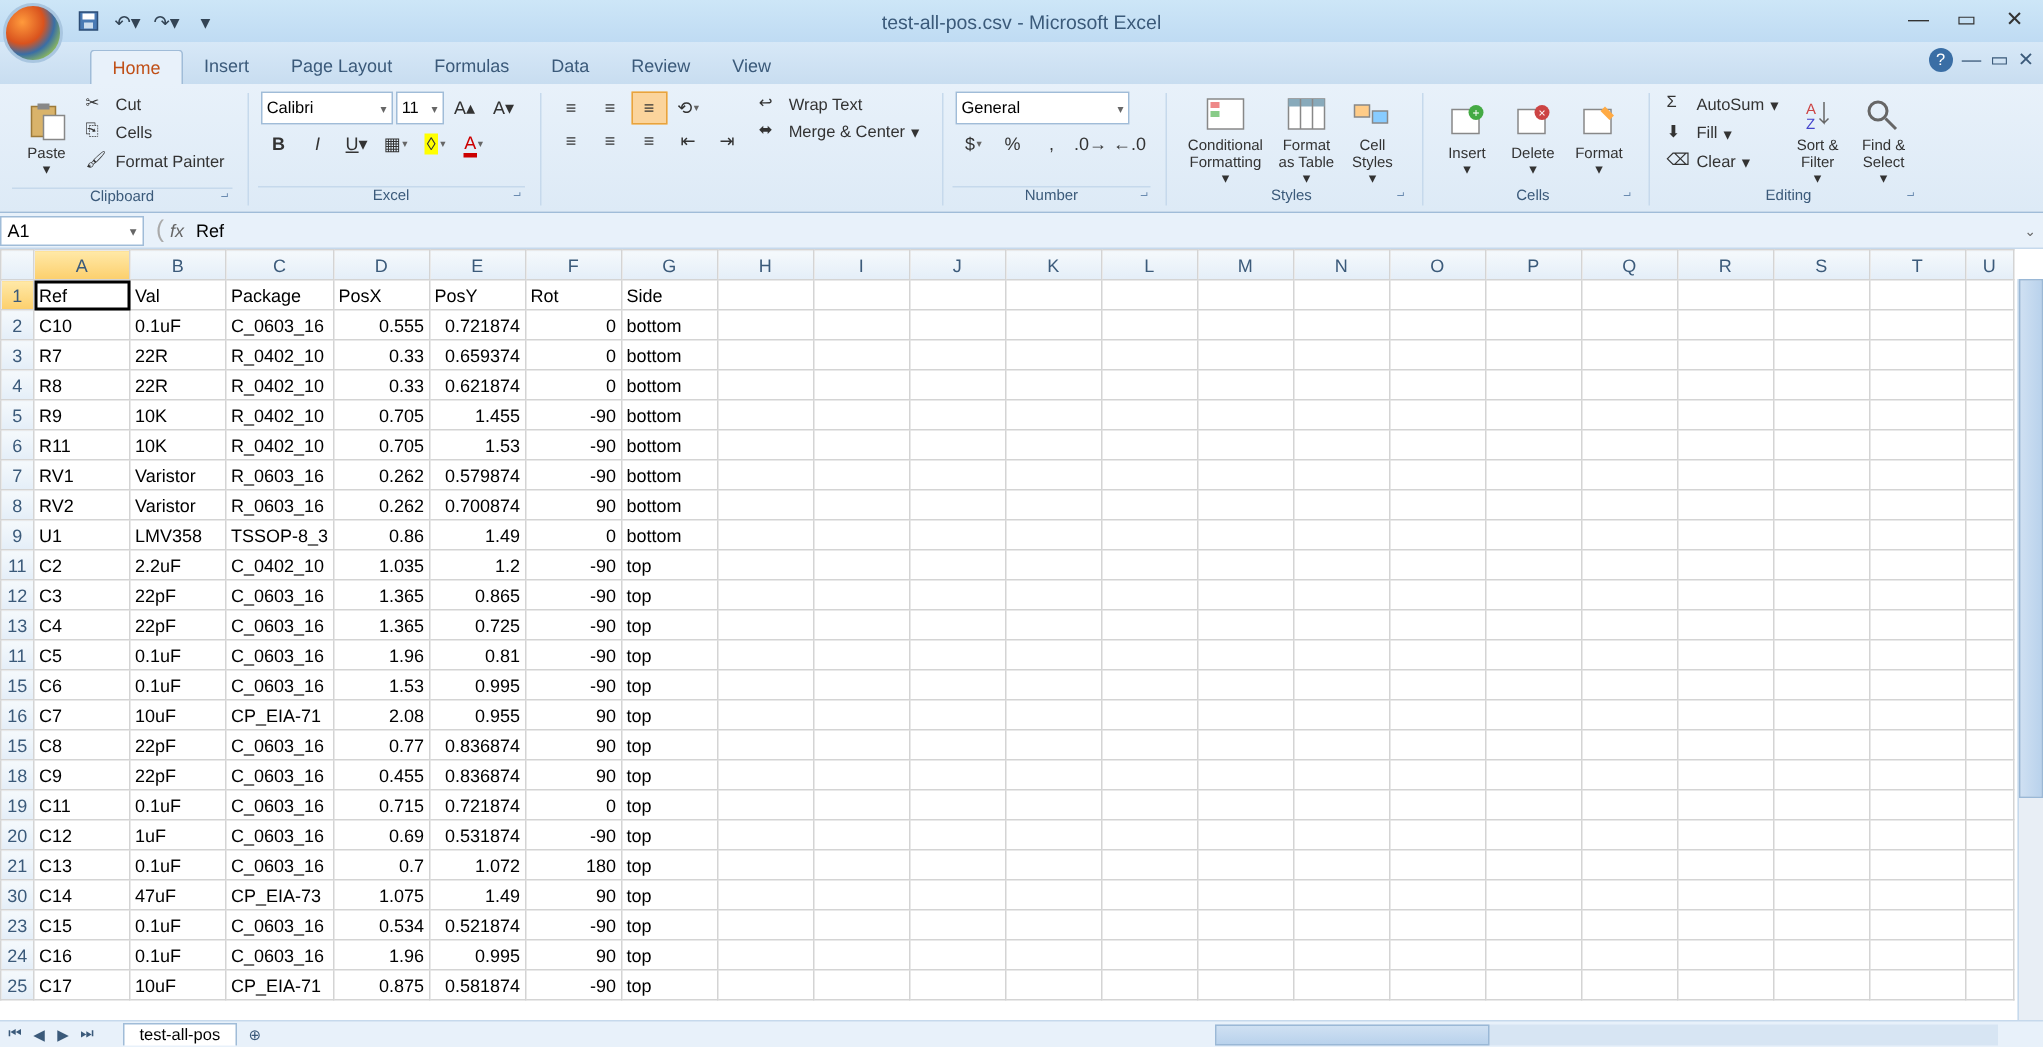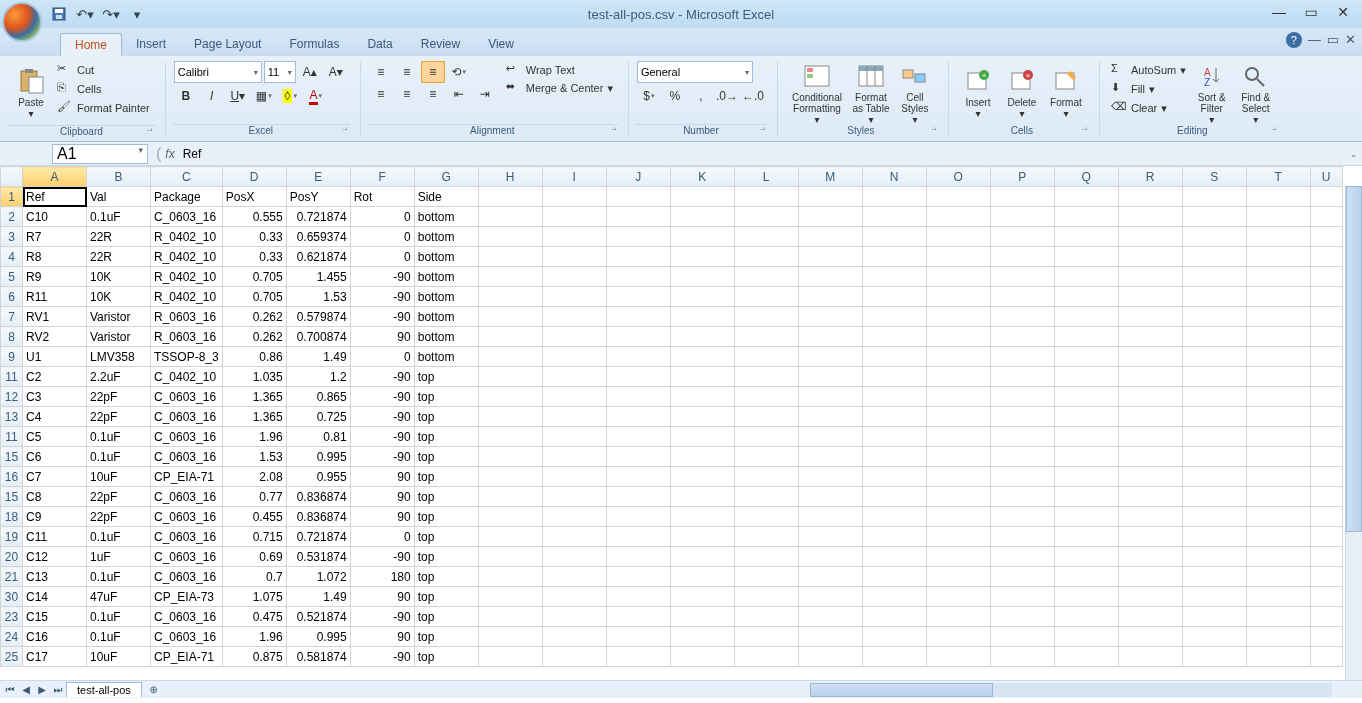--- a/index.html
+++ b/index.html
@@ -46,21 +46,21 @@
 .font-select { height: 22px; border: 1px solid #a0bcd8; background: #fff; font-size: 11px; padding: 0 3px; display: flex; align-items: center; }
 .font-select.name { width: 88px; }
 .font-select.size { width: 32px; }
 .font-select::after { content: "▾"; font-size: 8px; margin-left: auto; color: #666; }
 
 
 .smallbtn.pressed { background: #fbd49c; border: 1px solid #e8a33d; }
 
 
 .formula-row { height: 24px; display: flex; align-items: center; border-bottom: 1px solid #c6d9ec; background: #e8f1fa; }
-.name-box { width: 96px; height: 20px; border: 1px solid #a0bcd8; background: #fff; margin-left: 52px; font-size: 16px; padding: 0 4px; display: flex; align-items: flex-start; }
+.name-box { width: 96px; height: 20px; border: 1px solid #a0bcd8; background: #fff; font-size: 12px; padding: 0 4px; display: flex; align-items: center; }
 .name-box::after { content: "▾"; font-size: 9px; margin-left: auto; color: #666; }
 .fx-area { display: flex; align-items: center; gap: 4px; margin-left: 8px; flex: 1; }
 .fx-lbl { font-style: italic; font-size: 12px; color: #666; }
 .fx-input { flex: 1; height: 20px; border: none; background: transparent; font-size: 12px; padding: 0 4px; }
 
 
 .grid-wrap { position: relative; height: 514px; overflow: hidden; background: #fff; }
 .grid { border-collapse: collapse; table-layout: fixed; }
 .grid th, .grid td { border: 1px solid #d4d4d4; font-size: 12px; height: 20px; padding: 0 3px; overflow: hidden; white-space: nowrap; }
 .grid thead th { background: linear-gradient(#f5f9fc,#e4eef8); color: #3b5a7a; font-weight: normal; text-align: center; }
@@ -71,21 +71,21 @@
 .cell-selected { outline: 2px solid #000; outline-offset: -2px; background: #fff; }
 .num { text-align: right; }
 .txt { text-align: left; }
 .vscroll { position: absolute; right: 0; top: 20px; bottom: 0; width: 17px; background: #e8eef5; border-left: 1px solid #c6d9ec; }
 .vscroll-thumb { position: absolute; top: 0; width: 100%; height: 70%; background: linear-gradient(to right,#cfe0f2,#b9d2ec); border: 1px solid #9ab8d6; }
 
 
 .sheet-bar { height: 18px; background: #e8f1fa; display: flex; align-items: center; border-top: 1px solid #c6d9ec; position: relative; }
 .nav-btns { display: flex; gap: 0; margin-left: 2px; }
 .nav-btn { width: 16px; height: 16px; font-size: 10px; color: #3b5a7a; display: flex; align-items: center; justify-content: center; }
-.sheet-tab { padding: 1px 10px; font-size: 11px; background: #fff; border: 1px solid #a0bcd8; border-bottom: none; margin-left: 0; color: #000; }
+.sheet-tab { padding: 1px 10px; font-size: 11px; background: #fff; border: 1px solid #a0bcd8; border-bottom: none; margin-left: 16px; color: #000; }
 .hscroll { position: absolute; left: 810px; right: 30px; top: 2px; height: 14px; background: #d7e5f3; }
 .hscroll-thumb { position: absolute; left: 0; width: 35%; height: 100%; background: linear-gradient(#cfe0f2,#b9d2ec); border: 1px solid #9ab8d6; }
 
 svg { pointer-events: none; }
 </style>
 </head>
 <body>
 
 <div class="title-bar">
   <div class="office-btn"></div>
@@ -211,21 +211,20 @@
         </div>
       </div>
       <div class="col3" style="margin-left:4px;">
         <div class="clip-item">
             <span class="ic">↩</span>
             <span>Wrap Text</span>
           </div>
         <div class="clip-item"><span class="ic">⬌</span><span>Merge &amp; Center</span>▾</div>
       </div>
     </div>
-    <div class="rgroup-label">Alignment</div>
   </div>
   <div class="sep"></div>
 
   <div class="rgroup">
     <div class="rgroup-body" style="flex-direction:column;gap:2px;">
       <div class="font-select" style="width:116px;text-align:right;">
           <span>General</span>
         </div>
       <div class="smallrow">
         <div class="smallbtn dd">$</div>
@@ -868,21 +867,21 @@
           <td class="txt"></td>
           <td class="txt"></td>
           <td class="txt"></td>
           <td class="txt"></td>
         </tr>
         <tr>
           <td class="rowhdr">23</td>
           <td class="txt">C15</td>
           <td class="txt">0.1uF</td>
           <td class="txt">C_0603_16</td>
-          <td class="num">0.475</td>
+          <td class="num">0.534</td>
           <td class="num">0.521874</td>
           <td class="num">-90</td>
           <td class="txt">top</td>
           <td class="txt"></td>
           <td class="txt"></td>
           <td class="txt"></td>
           <td class="txt"></td>
           <td class="txt"></td>
           <td class="txt"></td>
           <td class="txt"></td>

